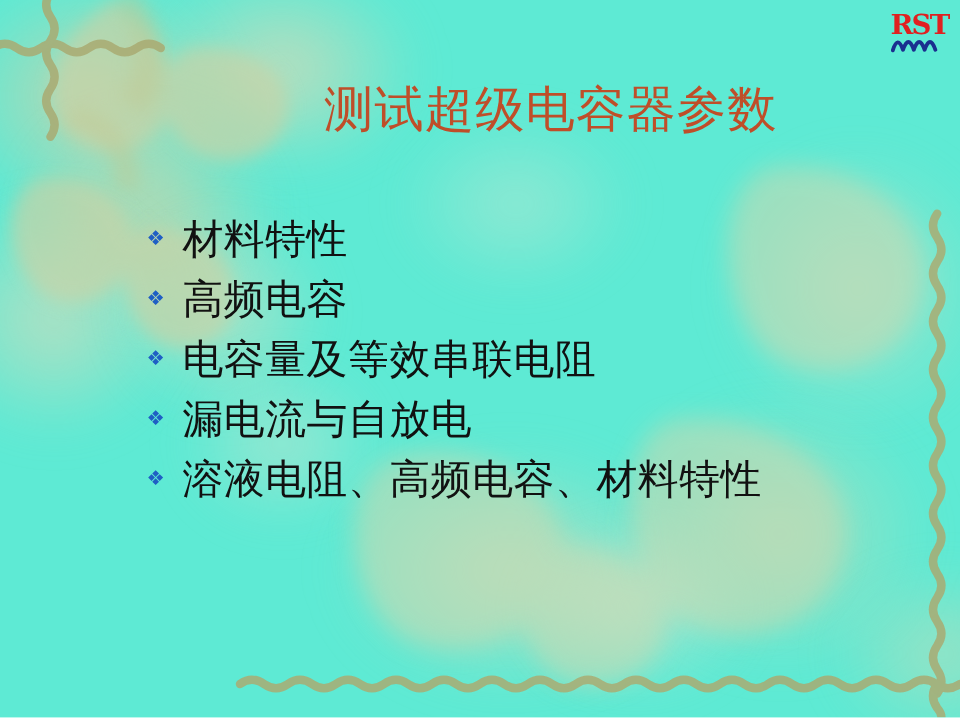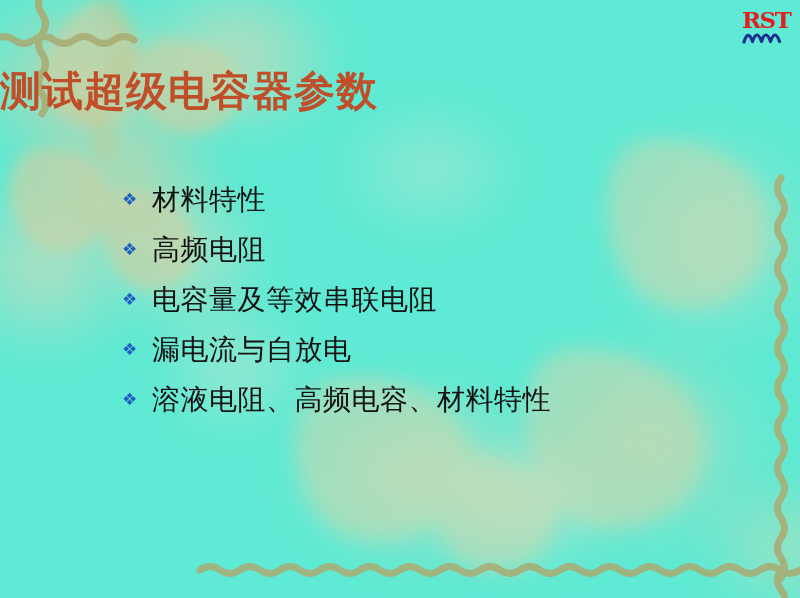--- a/index.html
+++ b/index.html
@@ -64,28 +64,27 @@
     width: 52px;
     height: 42px;
   }
 
   
   #title {
     position: absolute;
     left: 0;
     top: 66px;
     width: 648px;
-    text-align: left;
+    text-align: right;
     font-family: "DejaVu Serif", "Liberation Serif", serif;
     font-size: 41px;
     line-height: 50px;
     letter-spacing: 1px;
     color: #BF4E29;
     white-space: nowrap;
-    font-weight: bold;
   }
 
   
   #body-list {
     position: absolute;
     left: 122px;
     top: 178px;
     width: 660px;
   }
   .bullet-row {
@@ -98,21 +97,21 @@
     width: 30px;
     font-family: "DejaVu Sans", sans-serif;
     font-size: 17px;
     line-height: 42px;
     color: #1F5FC4;
     text-align: left;
   }
   .bullet-text {
     flex: 1 1 auto;
     font-family: "DejaVu Serif", "Liberation Serif", serif;
-    font-size: 28px;
+    font-size: 34px;
     line-height: 44px;
     color: #111111;
     letter-spacing: 0.5px;
     white-space: nowrap;
   }
 </style>
 </head>
 <body>
 
 <div id="slide">
@@ -190,21 +189,21 @@
 
   <div id="body-list">
 
     <div class="bullet-row">
       <span class="bullet-mark">❖</span>
       <span class="bullet-text">材料特性</span>
     </div>
 
     <div class="bullet-row">
       <span class="bullet-mark">❖</span>
-      <span class="bullet-text">高频电阻</span>
+      <span class="bullet-text">高频电容</span>
     </div>
 
     <div class="bullet-row">
       <span class="bullet-mark">❖</span>
       <span class="bullet-text">电容量及等效串联电阻</span>
     </div>
 
     <div class="bullet-row">
       <span class="bullet-mark">❖</span>
       <span class="bullet-text">漏电流与自放电</span>

